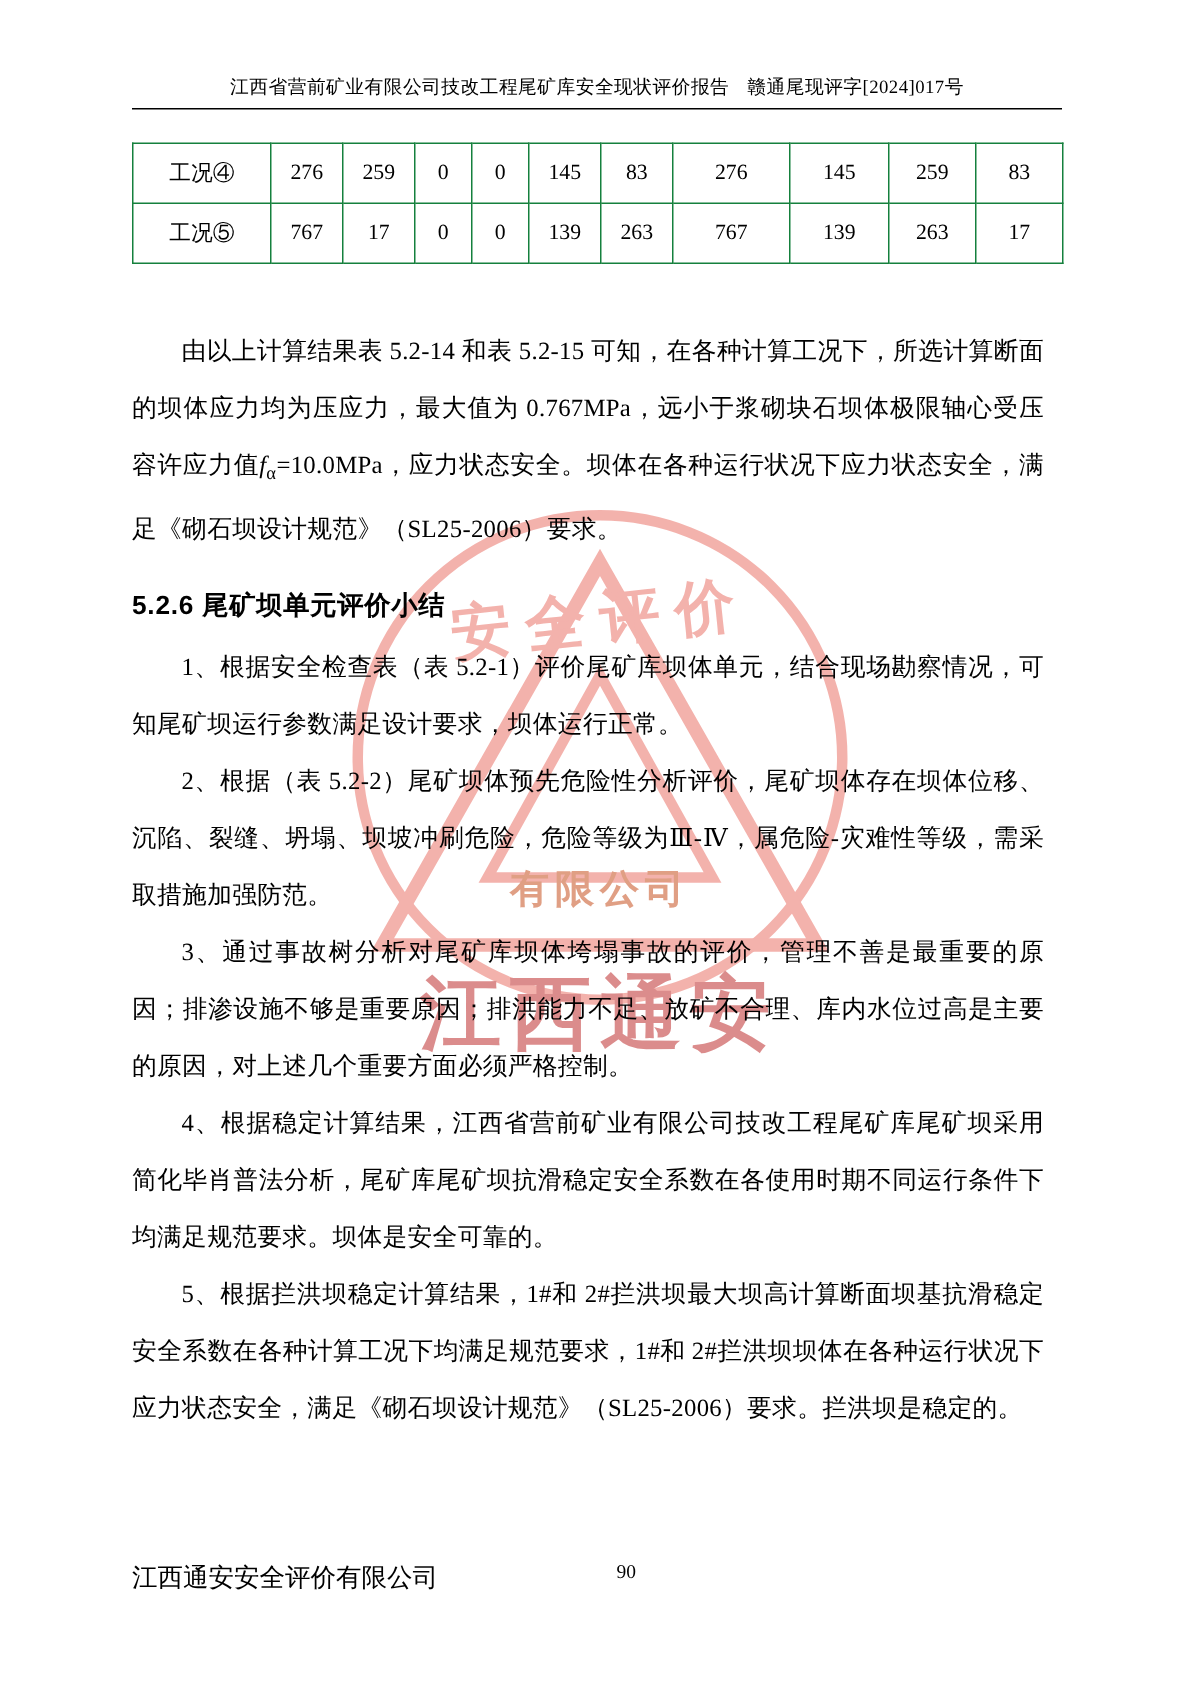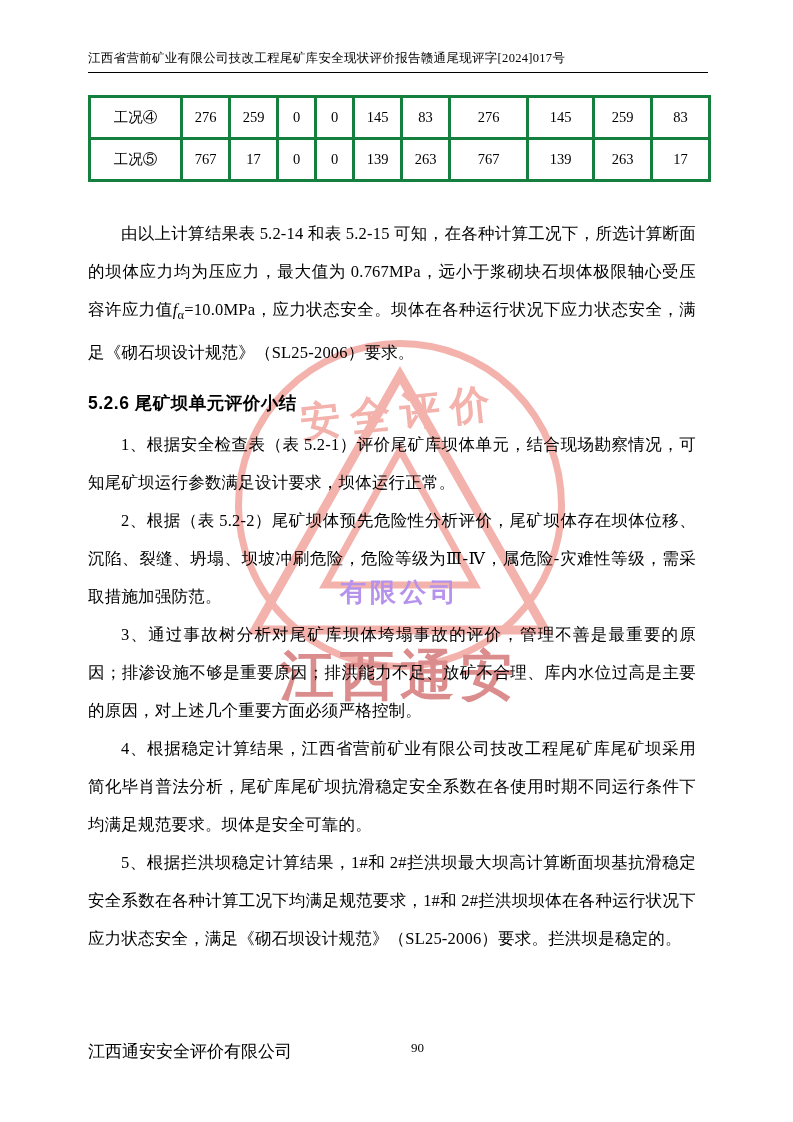--- a/index.html
+++ b/index.html
@@ -80,37 +80,38 @@
   }
   .wm-text-sub {
     position: absolute;
     left: 0px;
     top: 245px;
     width: 500px;
     text-align: center;
     font-family: "Liberation Sans", sans-serif;
     font-size: 26px;
     font-weight: bold;
-    color: #6d28d9;
+    color: #c2410c;
     letter-spacing: 4px;
     white-space: nowrap;
   }
 
   
   .header {
     position: absolute;
     left: 88px;
     top: 50px;
     width: 620px;
     display: flex;
-    justify-content: flex-start;
+    justify-content: center;
     align-items: baseline;
     font-size: 12.5px;
     letter-spacing: 0.3px;
     z-index: 10;
+    gap: 12px;
   }
   .header-left { white-space: nowrap; }
   .header-right { white-space: nowrap; }
   .header-rule {
     position: absolute;
     left: 88px;
     top: 72px;
     width: 620px;
     height: 1px;
     background: #000;
@@ -124,21 +125,21 @@
     top: 95px;
     width: 620px;
     z-index: 10;
   }
   table.data {
     border-collapse: collapse;
     width: 620px;
     table-layout: fixed;
   }
   table.data td {
-    border: 3px solid #15803d;
+    border: 1px solid #15803d;
     text-align: center;
     vertical-align: middle;
     height: 37px;
     font-size: 14.5px;
     font-family: "Liberation Serif", serif;
   }
   table.data td.label {
     font-size: 14.5px;
   }
 

